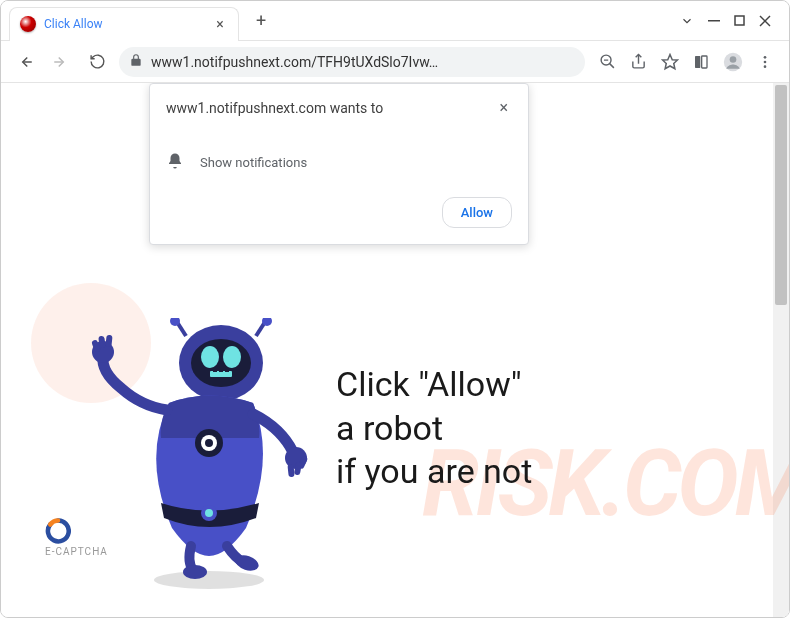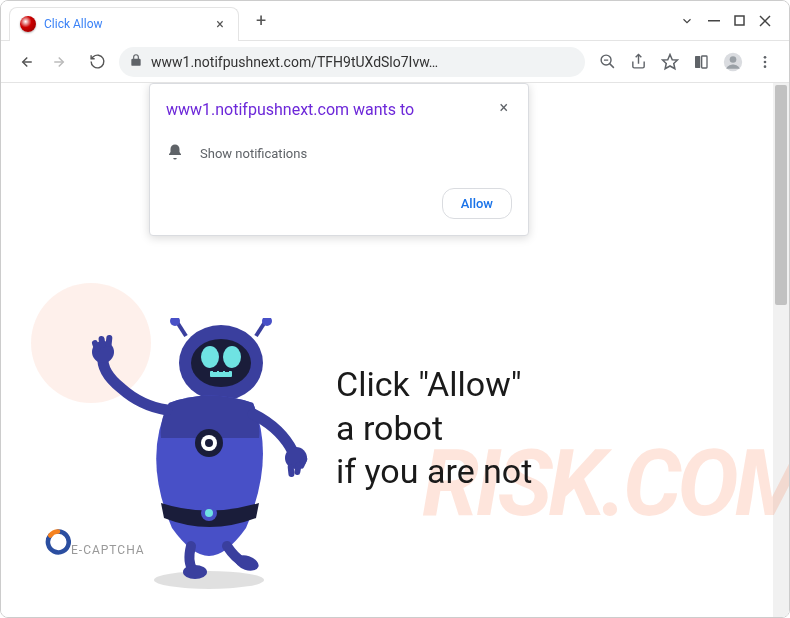--- a/index.html
+++ b/index.html
@@ -20,27 +20,27 @@
 .omnibox{flex:1;height:30px;background:#f1f3f4;border-radius:15px;display:flex;align-items:center;padding:0 10px;gap:8px}
 .lock{color:#5f6368}
 .url{font-size:14px;color:#333;flex:1;white-space:nowrap;overflow:hidden}
 .rightico{display:flex;gap:14px;align-items:center;padding:0 6px}
 .rightico span{color:#5f6368;cursor:pointer;display:inline-flex}
 .content{flex:1;position:relative;background:#fff;overflow:hidden}
 .watermark{position:absolute;right:-20px;bottom:80px;font-size:92px;font-weight:700;color:rgba(248,110,60,.18);letter-spacing:-4px;white-space:nowrap;font-style:italic}
 .watermark-circle{position:absolute;left:30px;top:200px;width:120px;height:120px;border-radius:50%;background:rgba(248,110,60,.1)}
 .robot{position:absolute;left:90px;top:235px}
 .msg{position:absolute;left:335px;top:280px;font-family:Georgia,"Times New Roman",serif;font-size:34px;line-height:1.28;color:#1a1a1a}
-.ecap{position:absolute;left:44px;bottom:60px;display:flex;flex-direction:row;align-items:flex-end;font-size:12px;color:#999;letter-spacing:1px}
+.ecap{position:absolute;left:44px;bottom:60px;display:flex;flex-direction:column;align-items:flex-start;font-size:10px;color:#999;letter-spacing:1px}
 .ecap-icon{width:26px;height:26px;margin-bottom:2px}
 .permission{position:absolute;left:148px;top:0;width:380px;background:#fff;border:1px solid #dadce0;border-radius:4px;box-shadow:0 2px 10px rgba(0,0,0,.15);padding:16px;z-index:10}
 .perm-head{display:flex;align-items:flex-start;justify-content:space-between}
-.perm-title{font-size:16px;color:#6d28d9}
+.perm-title{font-size:14px;color:#404040}
 .perm-close{color:#5f6368;font-size:16px;cursor:pointer;line-height:1;padding:0 4px}
-.perm-row{display:flex;align-items:center;gap:16px;margin-top:24px;color:#5f6368;font-size:13px}
+.perm-row{display:flex;align-items:center;gap:16px;margin-top:36px;color:#5f6368;font-size:13px}
 .perm-actions{display:flex;justify-content:flex-end;gap:10px;margin-top:24px}
 .perm-btn{padding:7px 18px;border:1px solid #dadce0;border-radius:12px;background:#fff;color:#1a73e8;font-size:13px;font-weight:500;cursor:pointer}
 .scrollbar{position:absolute;right:0;top:0;bottom:0;width:16px;background:#f1f1f1}
 .scrollthumb{position:absolute;right:2px;top:2px;width:12px;height:220px;background:#c1c1c1;border-radius:2px}
 </style>
 </head>
 <body>
 
 <div class="window">
 

